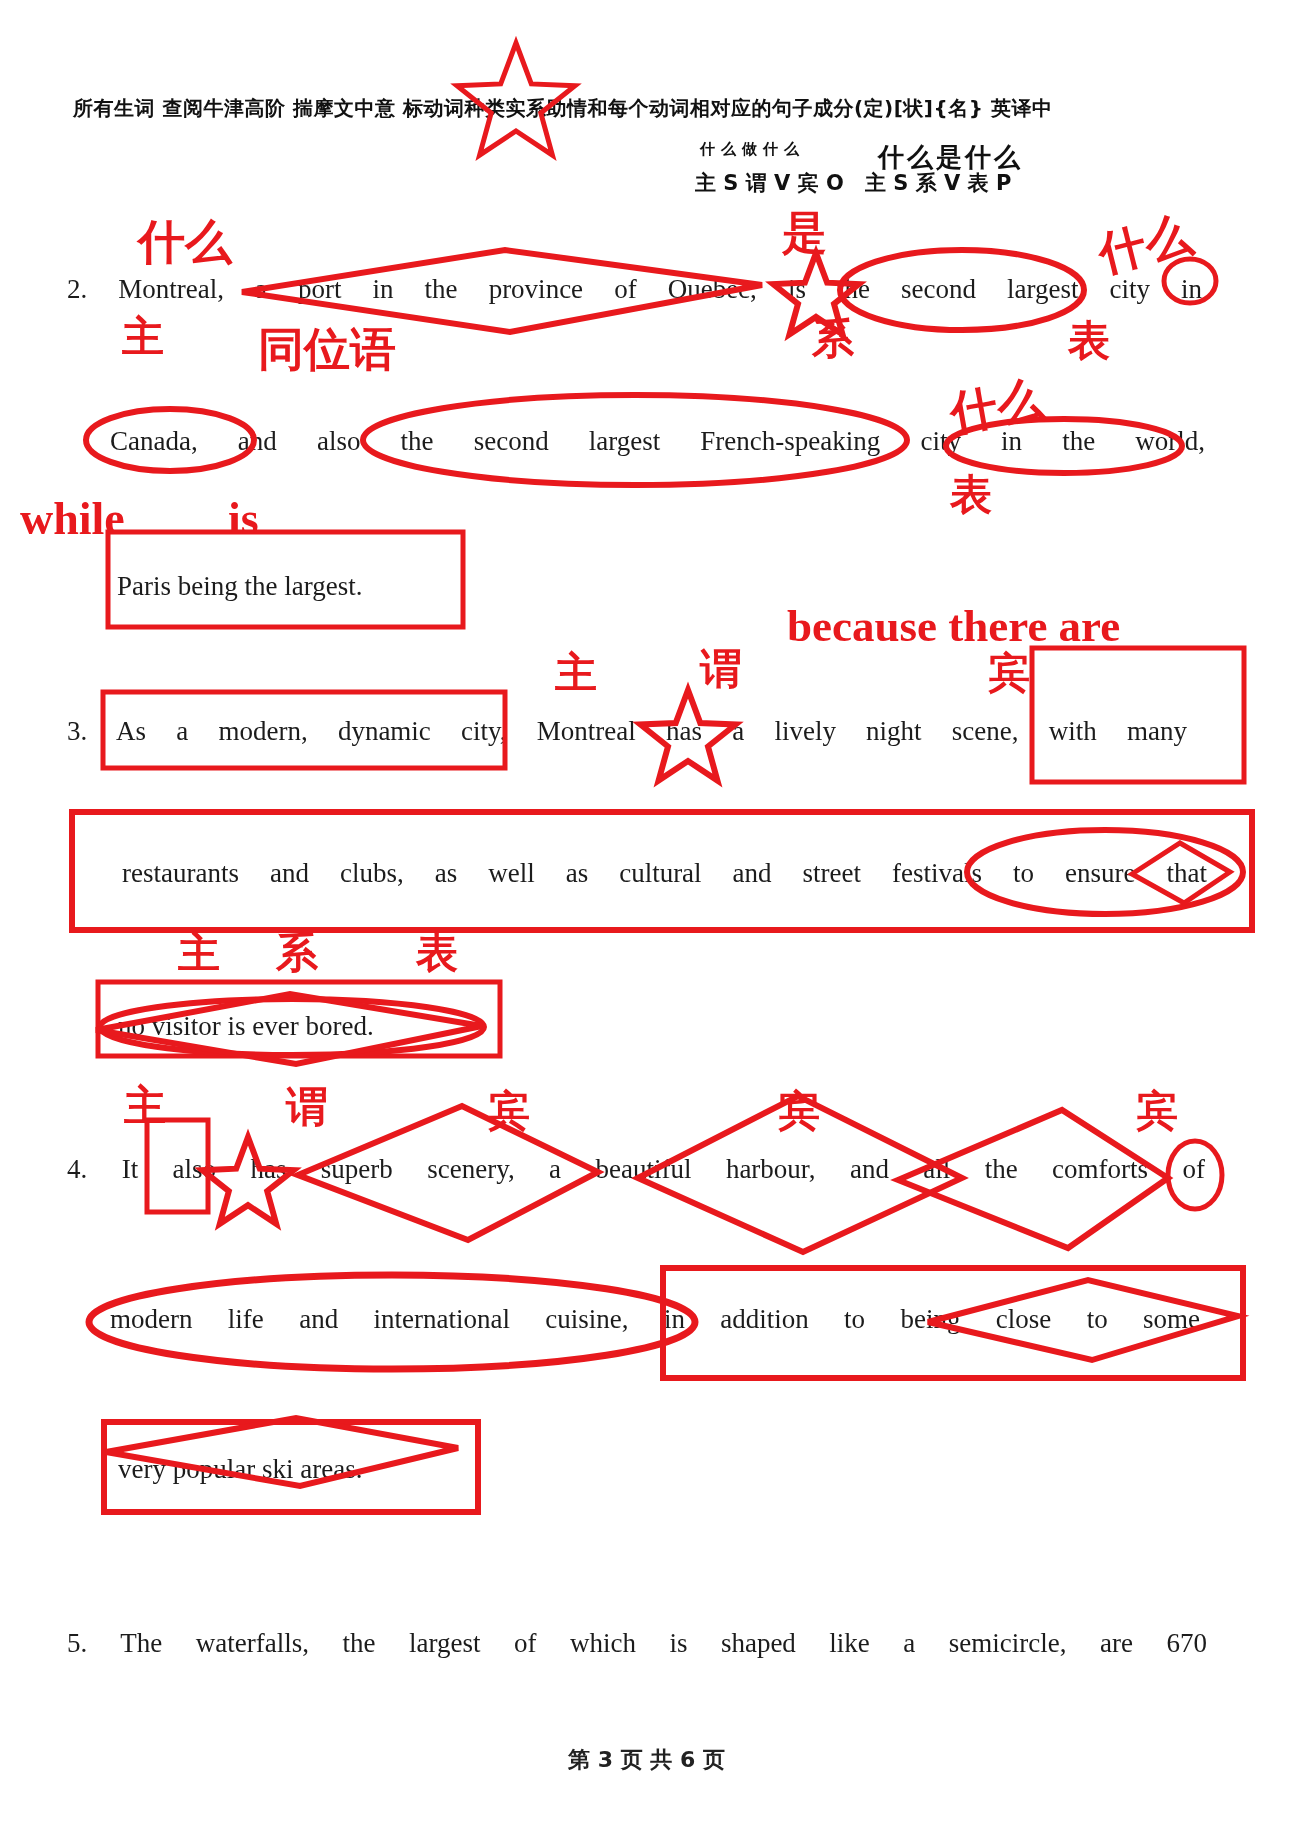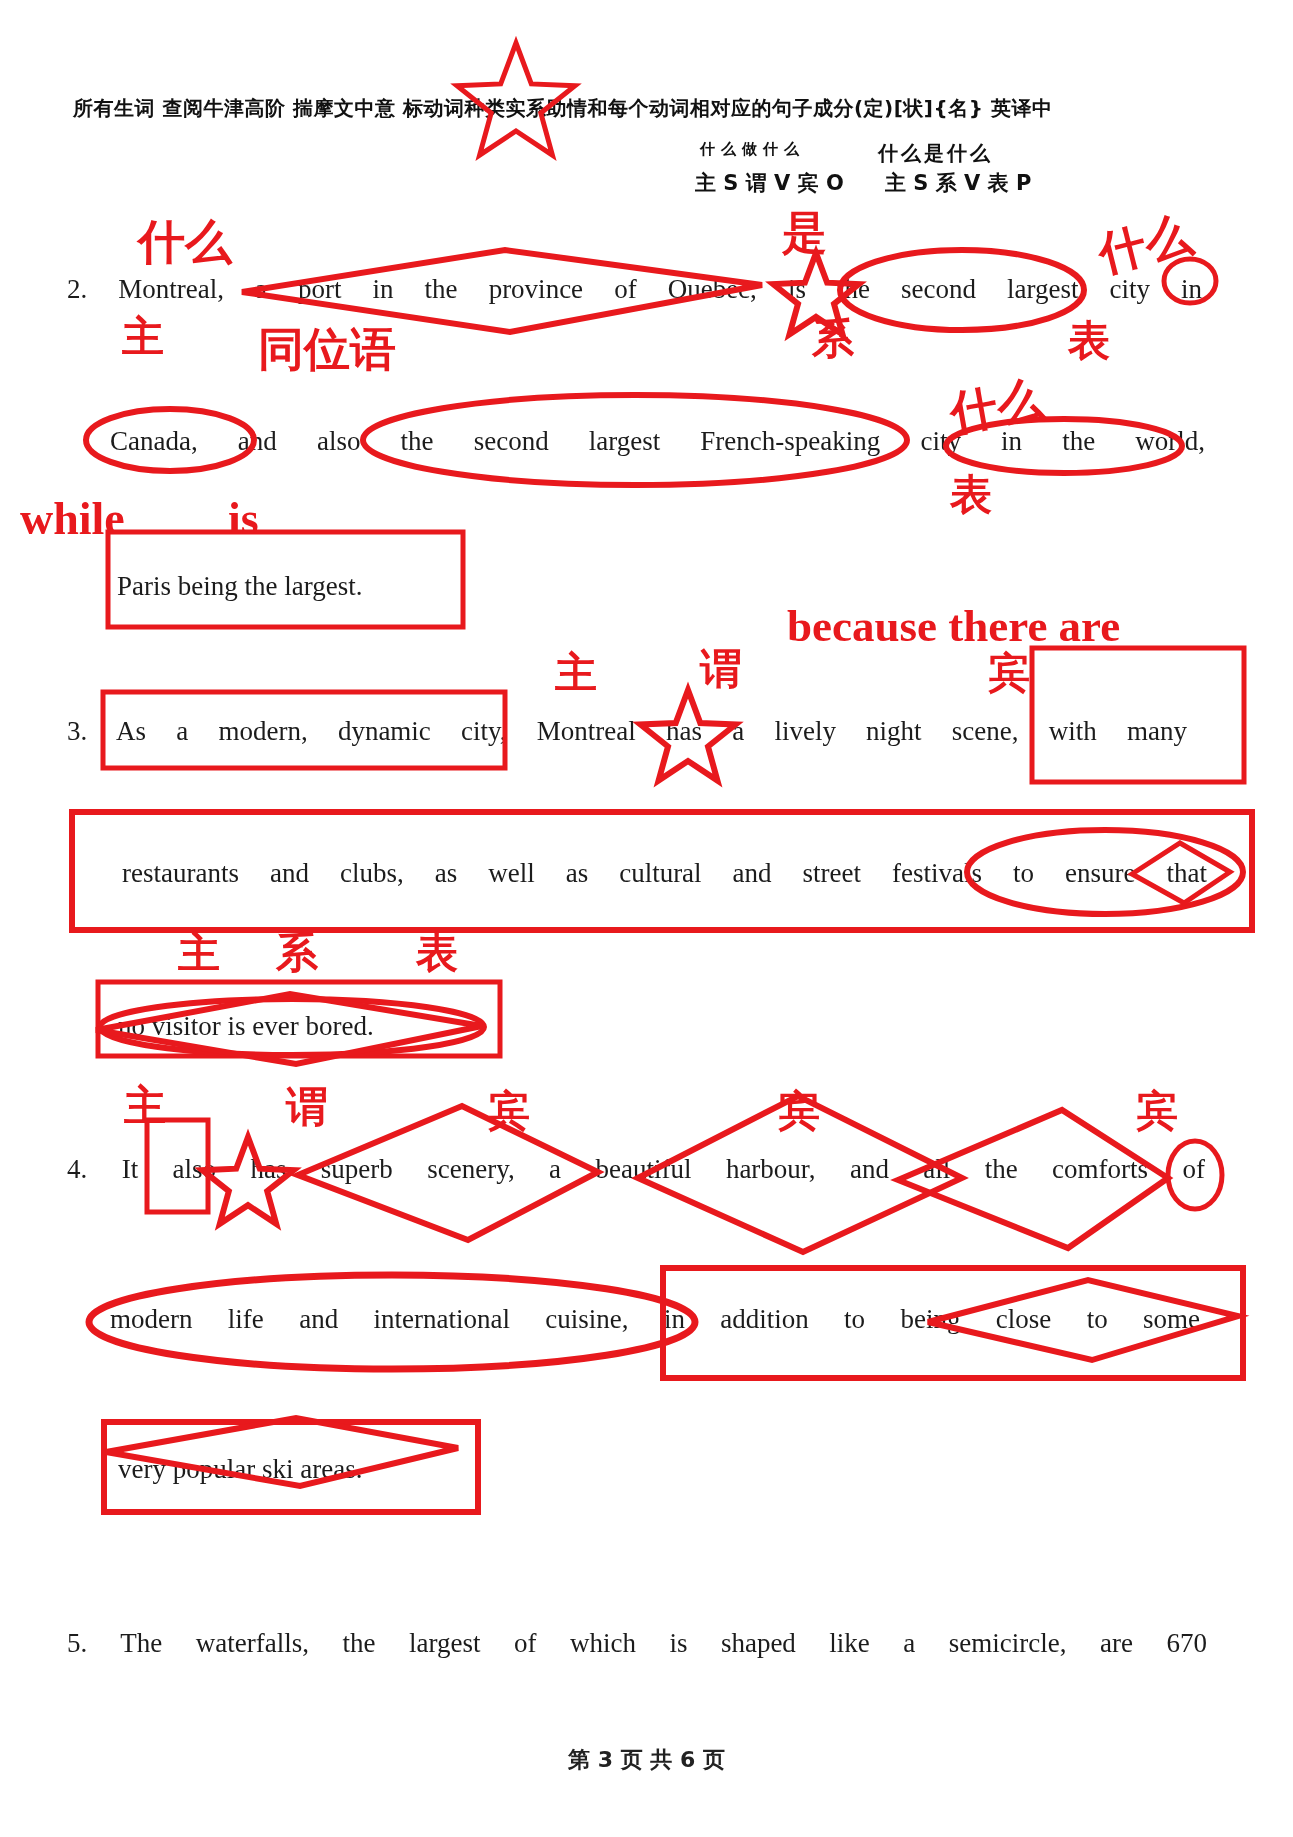--- a/index.html
+++ b/index.html
@@ -19,23 +19,23 @@
   .footer{position:absolute;left:0;width:1293px;text-align:center;font-weight:bold;
           font-family:"DejaVu Sans","Liberation Sans",sans-serif;color:#222;}
 </style>
 </head>
 <body>
 
 <div id="page">
 
   <div class="hdr" style="left:73px;top:95px;font-size:20px;letter-spacing:0.5px;">所有生词 查阅牛津高阶 揣摩文中意 标动词种类实系助情和每个动词相对应的句子成分(定)[状]{名} 英译中</div>
   <div class="hdr" style="left:700px;top:140px;font-size:15px;letter-spacing:6px;">什么做什么</div>
-  <div class="hdr" style="left:878px;top:140px;font-size:20px;letter-spacing:3px;">什么是什么</div>
+  <div class="hdr" style="left:878px;top:140px;font-size:26px;letter-spacing:3px;">什么是什么</div>
   <div class="hdr" style="left:695px;top:169px;font-size:21px;">主 S 谓 V 宾 O</div>
-  <div class="hdr" style="left:865px;top:169px;font-size:21px;margin-left:20px;">主 S 系 V 表 P</div>
+  <div class="hdr" style="left:865px;top:169px;font-size:21px;">主 S 系 V 表 P</div>
 
   <div class="eng just" style="left:67px;top:268px;width:1135px;">2. Montreal, a port in the province of Quebec, is the second largest city in</div>
   <div class="eng just" style="left:110px;top:420px;width:1095px;">Canada, and also the second largest French-speaking city in the world,</div>
   <div class="eng" style="left:117px;top:565px;">Paris being the largest.</div>
 
   <div class="eng just" style="left:67px;top:710px;width:1120px;">3. As a modern, dynamic city, Montreal has a lively night scene, with many</div>
   <div class="eng just" style="left:122px;top:852px;width:1085px;">restaurants and clubs, as well as cultural and street festivals to ensure that</div>
   <div class="eng" style="left:118px;top:1005px;">no visitor is ever bored.</div>
 
   <div class="eng just" style="left:67px;top:1148px;width:1138px;">4. It also has superb scenery, a beautiful harbour, and all the comforts of</div>

